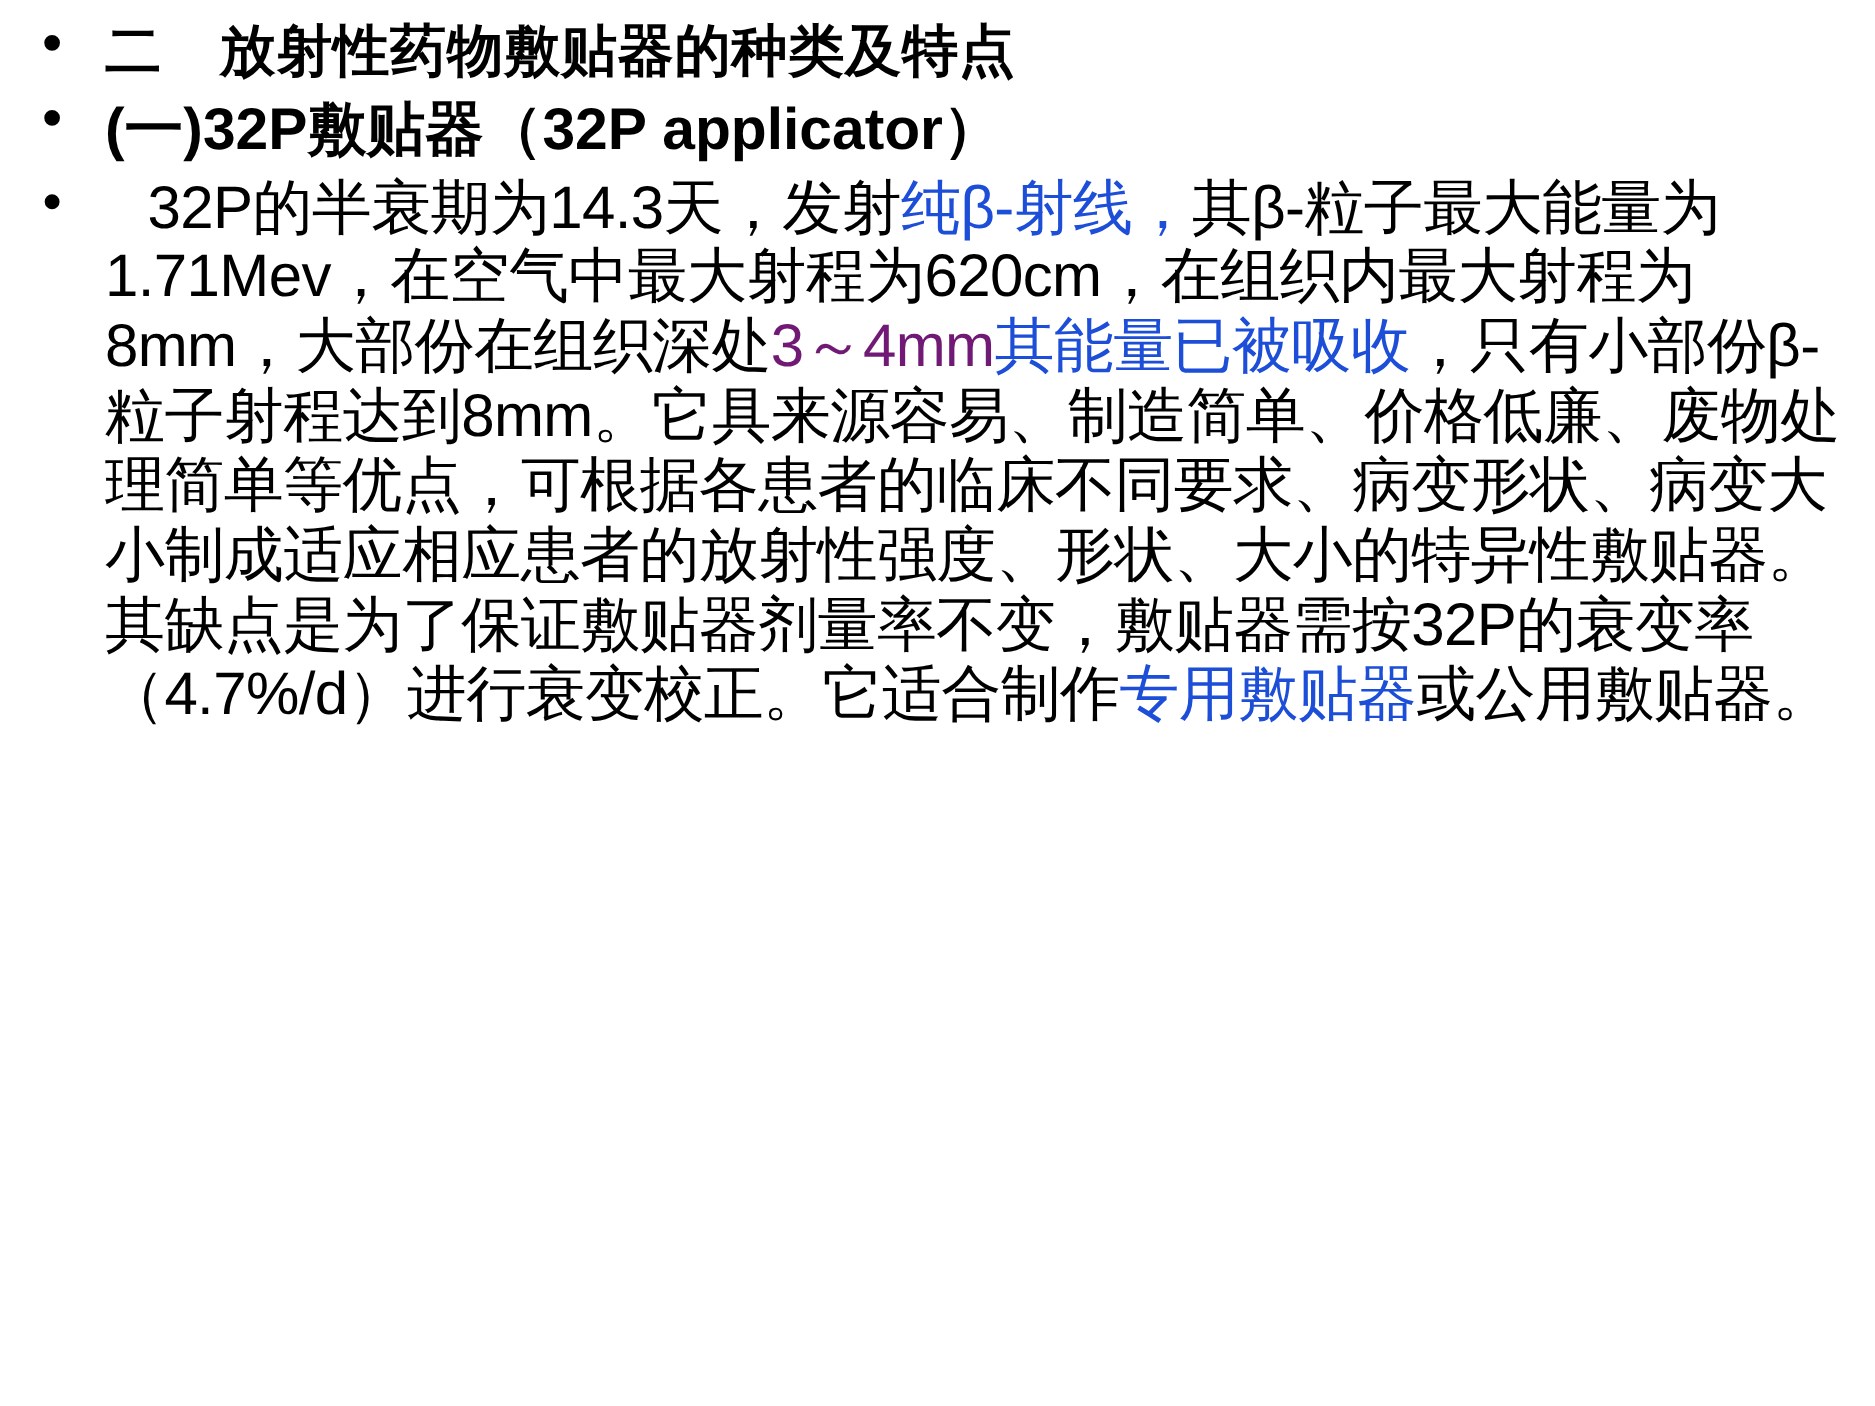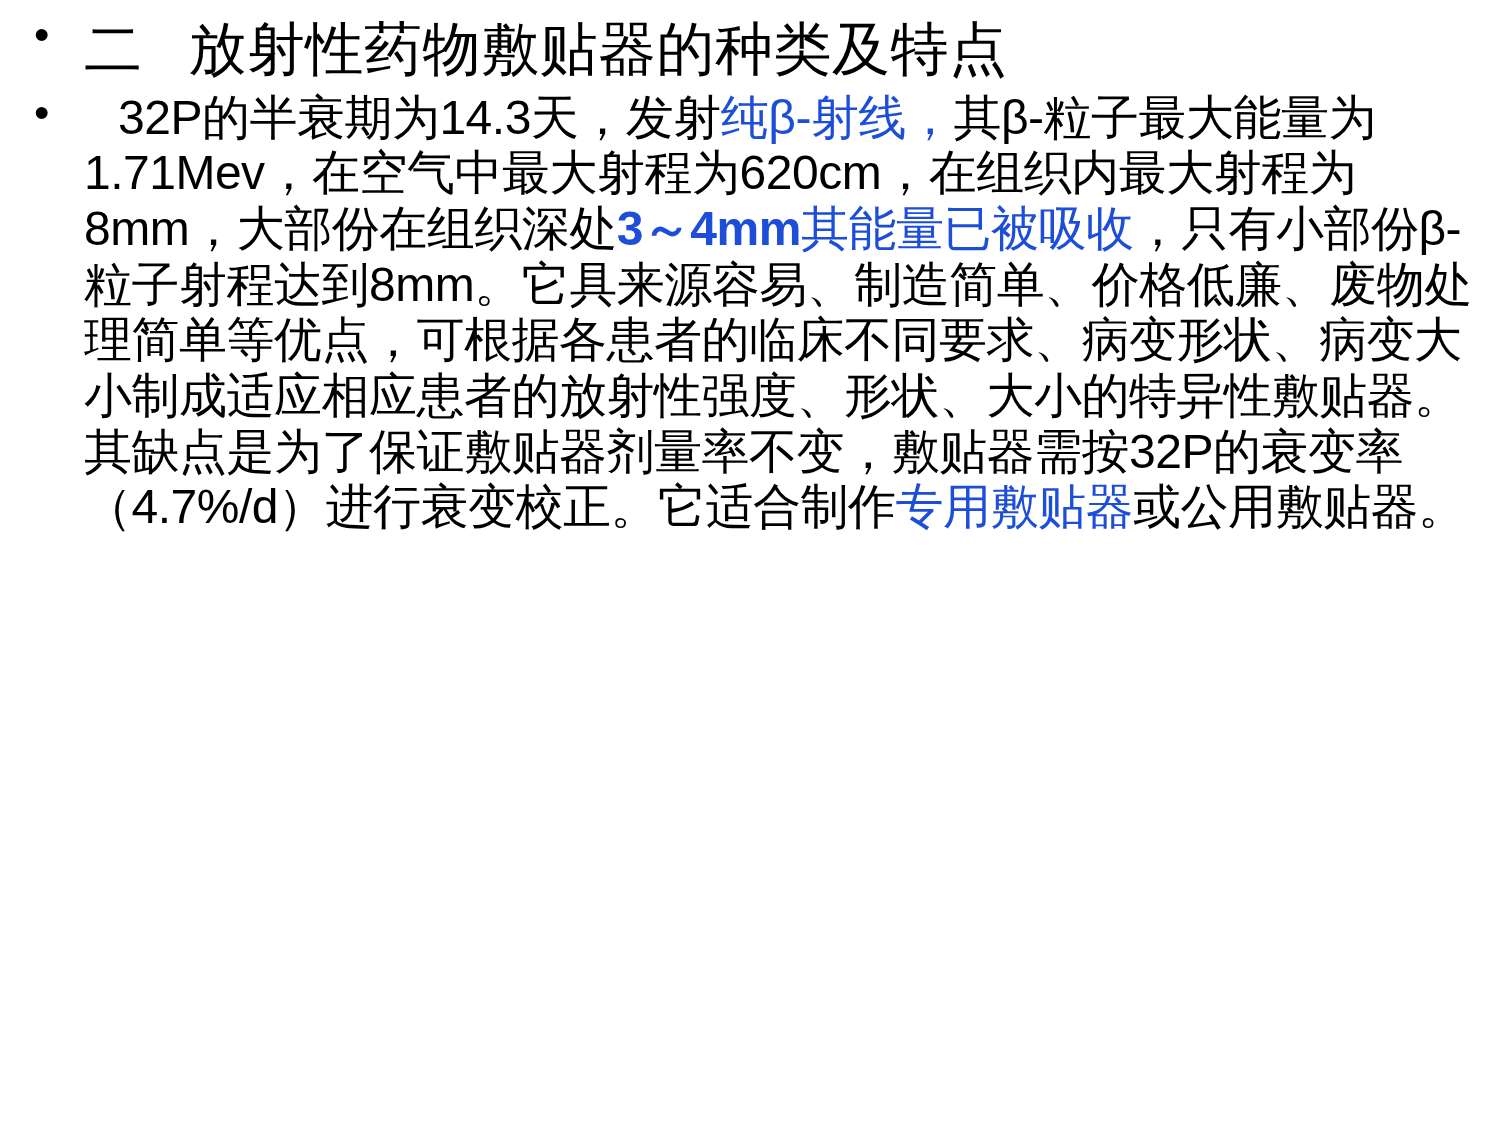--- a/index.html
+++ b/index.html
@@ -34,23 +34,24 @@
   li.bullet::before {
     content: "\2022";
     position: absolute;
     left: 12px;
     top: -2px;
     font-size: 44px;
     line-height: 1.05;
     color: #000000;
   }
   .line-1 {
-    font-size: 58px;
+    font-size: 45px;
     line-height: 1.2;
     letter-spacing: 0.5px;
+    font-weight: bold;
   }
   .line-1 .indent-gap {
     display: inline-block;
     width: 46px;
   }
   .line-2 {
     font-size: 47px;
     line-height: 1.25;
     font-weight: bold;
     letter-spacing: 0px;
@@ -64,36 +65,39 @@
     letter-spacing: -0.5px;
   }
   .body-para .lead-space {
     display: inline-block;
     width: 34px;
   }
   .blue {
     color: #1d4ed8;
   }
   .blue-bold {
-    color: #1d4ed8;
-    font-weight: bold;
+    color: #701a75;
+    font-weight: normal;
   }
   li.bullet.para::before {
     top: 0px;
   }
 </style>
 </head>
 <body>
 
 <div class="slide">
   <ul class="bullets">
 
     <li class="bullet line-1">
       <span>二</span><span class="indent-gap"></span><span>放射性药物敷贴器的种类及特点</span>
     </li>
 
+    <li class="bullet line-2">
+      <span>(一)32P</span><span class="cn-normal">敷贴器（</span><span>32P applicator</span><span class="cn-normal">）</span>
+    </li>
 
     <li class="bullet para body-para">
       <span class="lead-space"></span><span>32P的半衰期为14.3天，发射</span><span class="blue">纯β-射线，</span><span>其β-粒子最大能量为1.71Mev，在空气中最大射程为620cm，在组织内最大射程为8mm，大部份在组织深处</span><span class="blue-bold">3～4mm</span><span class="blue">其能量已被吸收</span><span>，只有小部份β-粒子射程达到8mm。它具来源容易、制造简单、价格低廉、废物处理简单等优点，可根据各患者的临床不同要求、病变形状、病变大小制成适应相应患者的放射性强度、形状、大小的特异性敷贴器。其缺点是为了保证敷贴器剂量率不变，敷贴器需按32P的衰变率（4.7%/d）进行衰变校正。它适合制作</span><span class="blue">专用敷贴器</span><span>或公用敷贴器。</span>
     </li>
 
   </ul>
 </div>
 
 </body></html>

